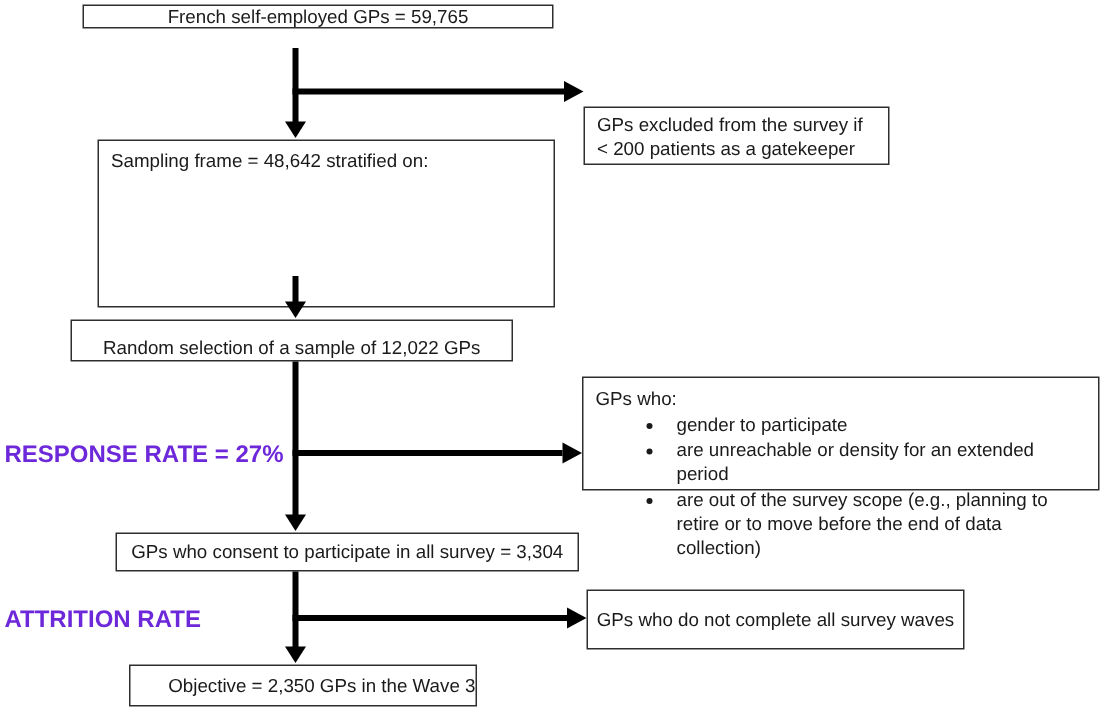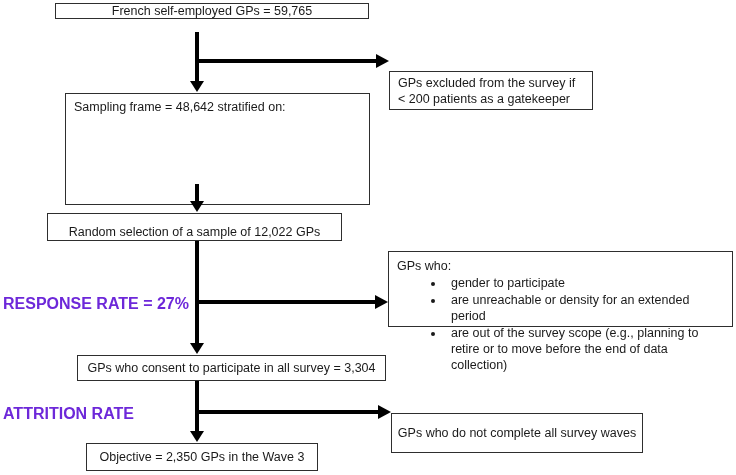--- a/index.html
+++ b/index.html
@@ -100,25 +100,25 @@
       <li>gender to participate</li>
       <li>are unreachable or density for an extended period</li>
       <li>are out of the survey scope (e.g., planning to retire or to move before the end of data collection)</li>
     </ul>
   </div>
 
   <div class="box center" style="left:56px; top:355px; width:309px; height:26px;margin-left:21px;">
     <span>GPs who consent to participate in all survey = 3,304</span>
   </div>
 
-  <div class="box center" style="left:391px; top:393px; width:252px; height:40px;margin-top:20px;">
+  <div class="box center" style="left:391px; top:393px; width:252px; height:40px;">
     <span>GPs who do not complete all survey waves</span>
   </div>
 
-  <div class="box center" style="left:86px; top:443px; width:232px; height:28px;">
+  <div class="box center" style="left:86px; top:443px; width:232px; height:28px;justify-content:flex-end;">
     <span>Objective = 2,350 GPs in the Wave 3</span>
   </div>
 
   <div class="side-label" style="left:3px; top:295px;">RESPONSE RATE = 27%</div>
   <div class="side-label" style="left:3px; top:405px;">ATTRITION RATE</div>
 
   <div class="vline" style="left:195px; top:32px; height:50px;"></div>
   <div class="arr-down" style="left:190px; top:81px;"></div>
   <div class="hline" style="left:195px; top:59px; width:181px;"></div>
   <div class="arr-right" style="left:376px; top:54px;"></div>

